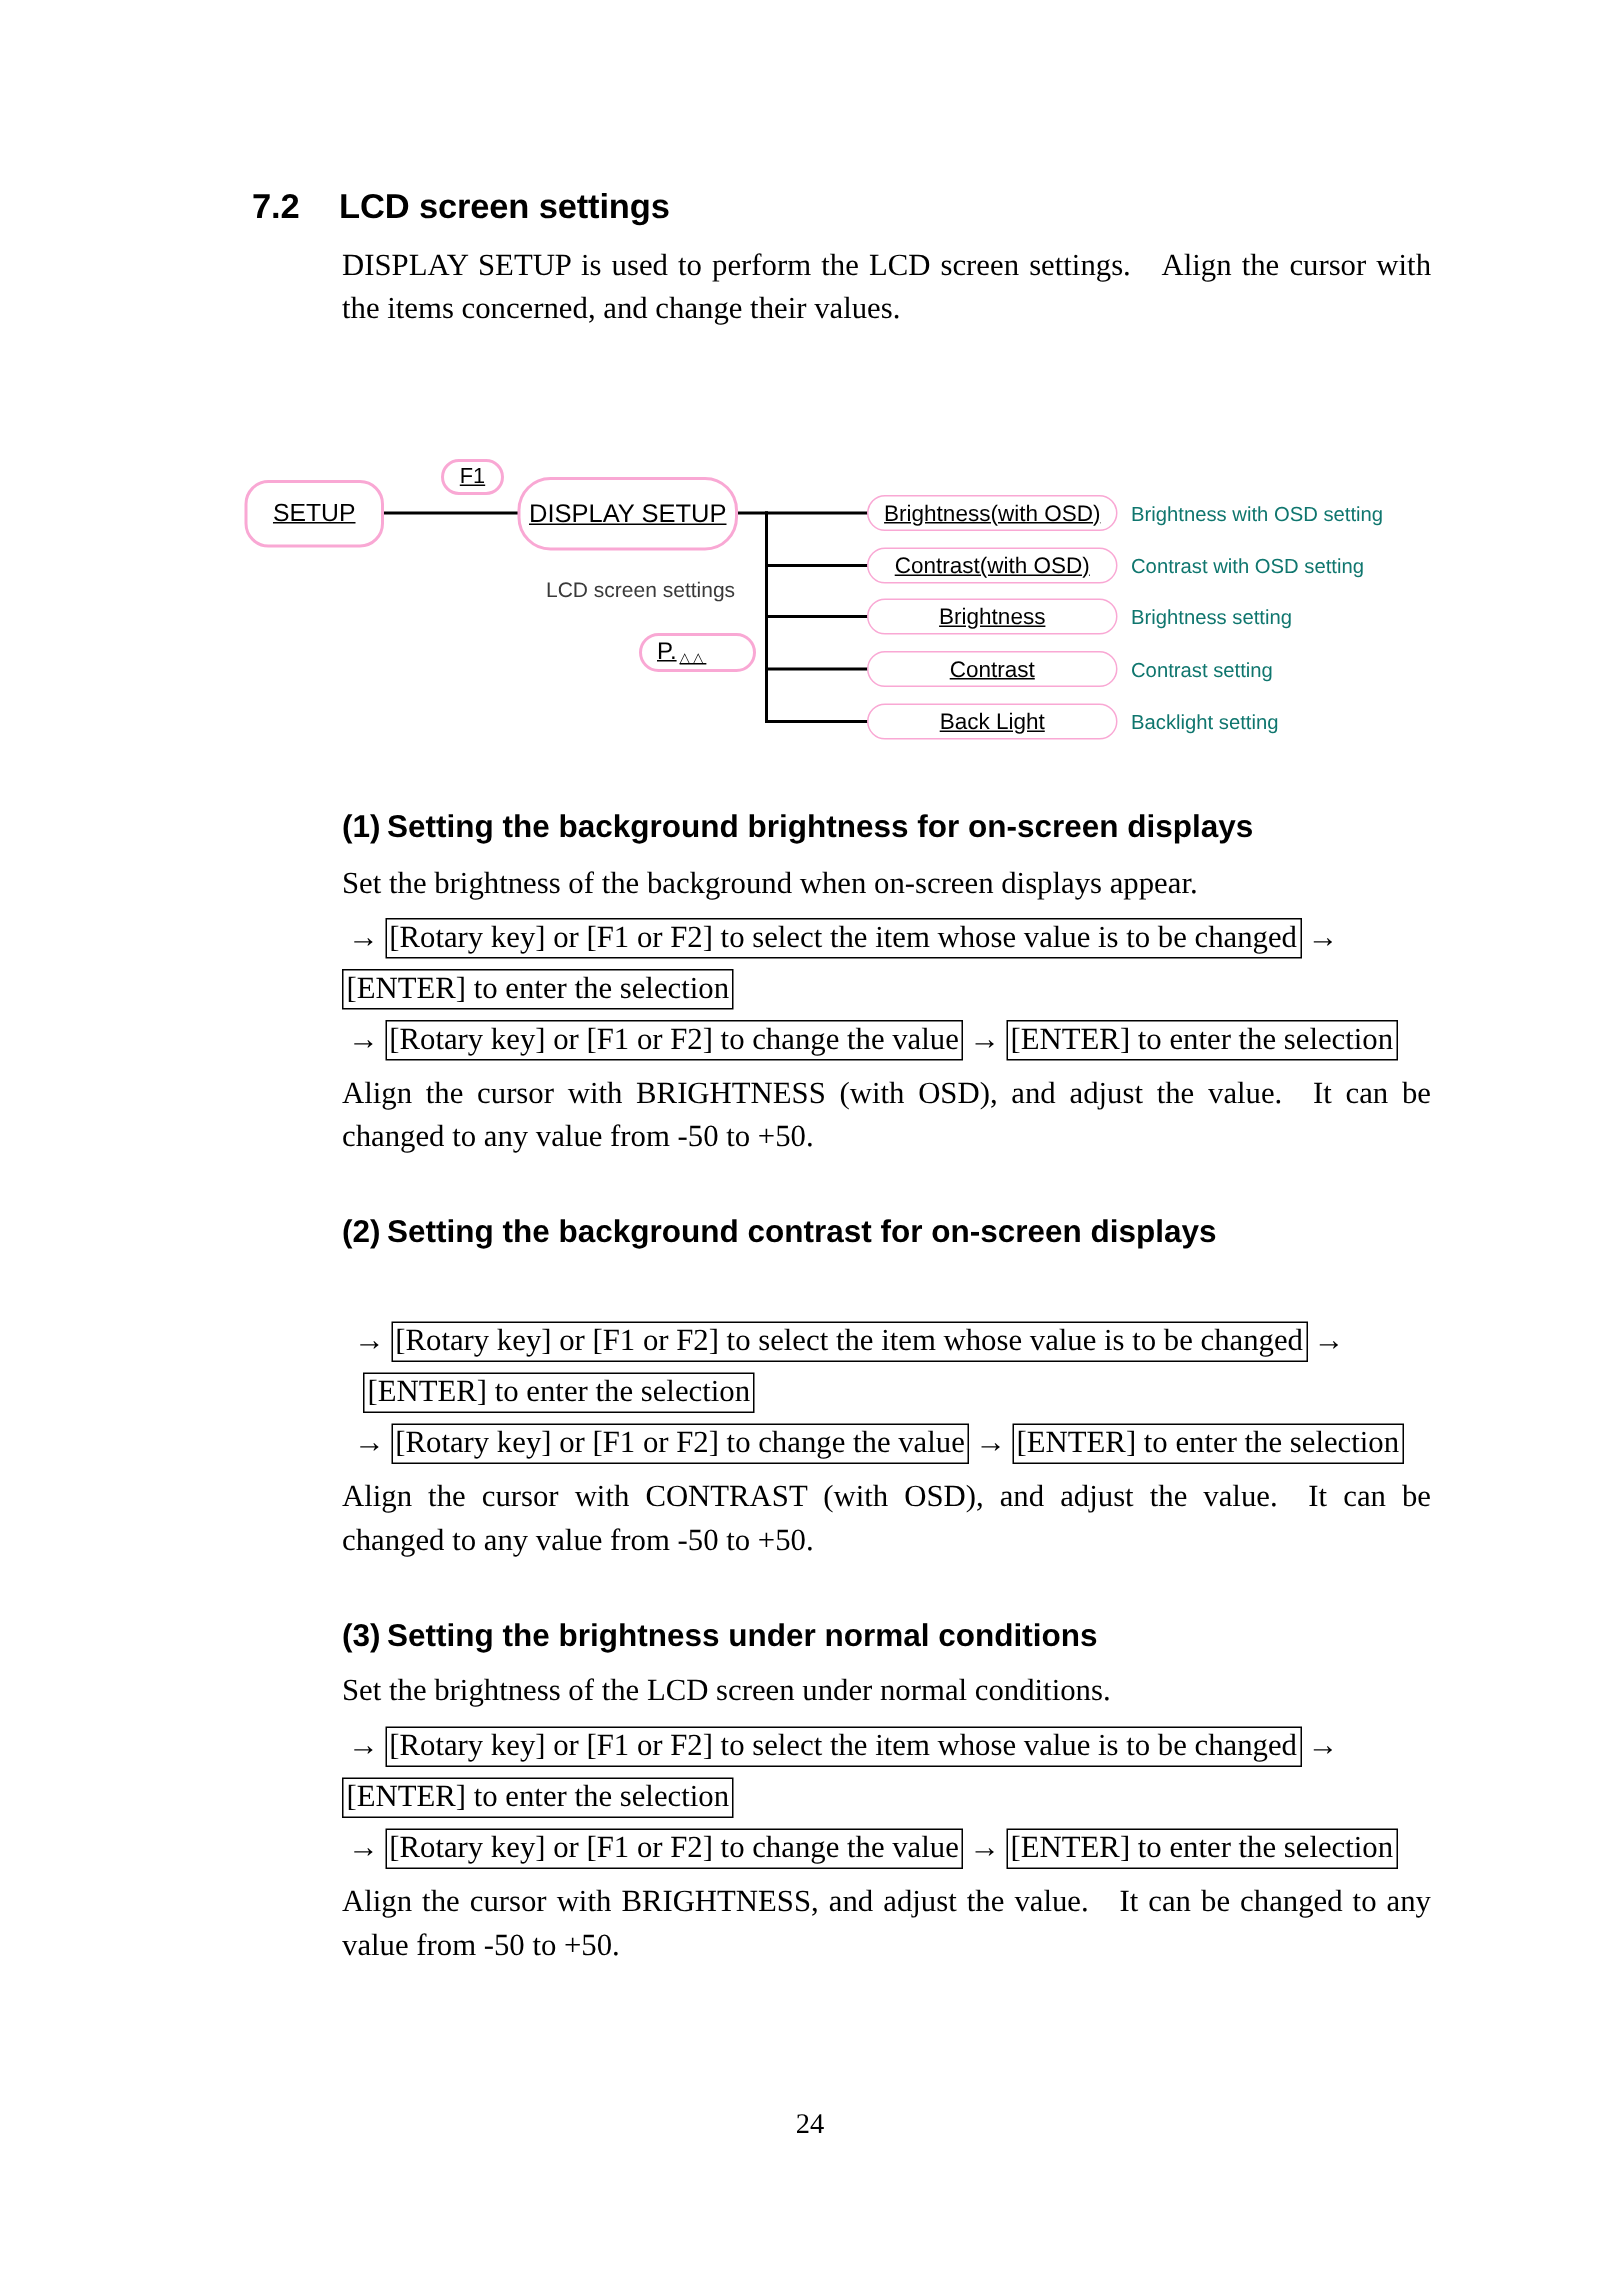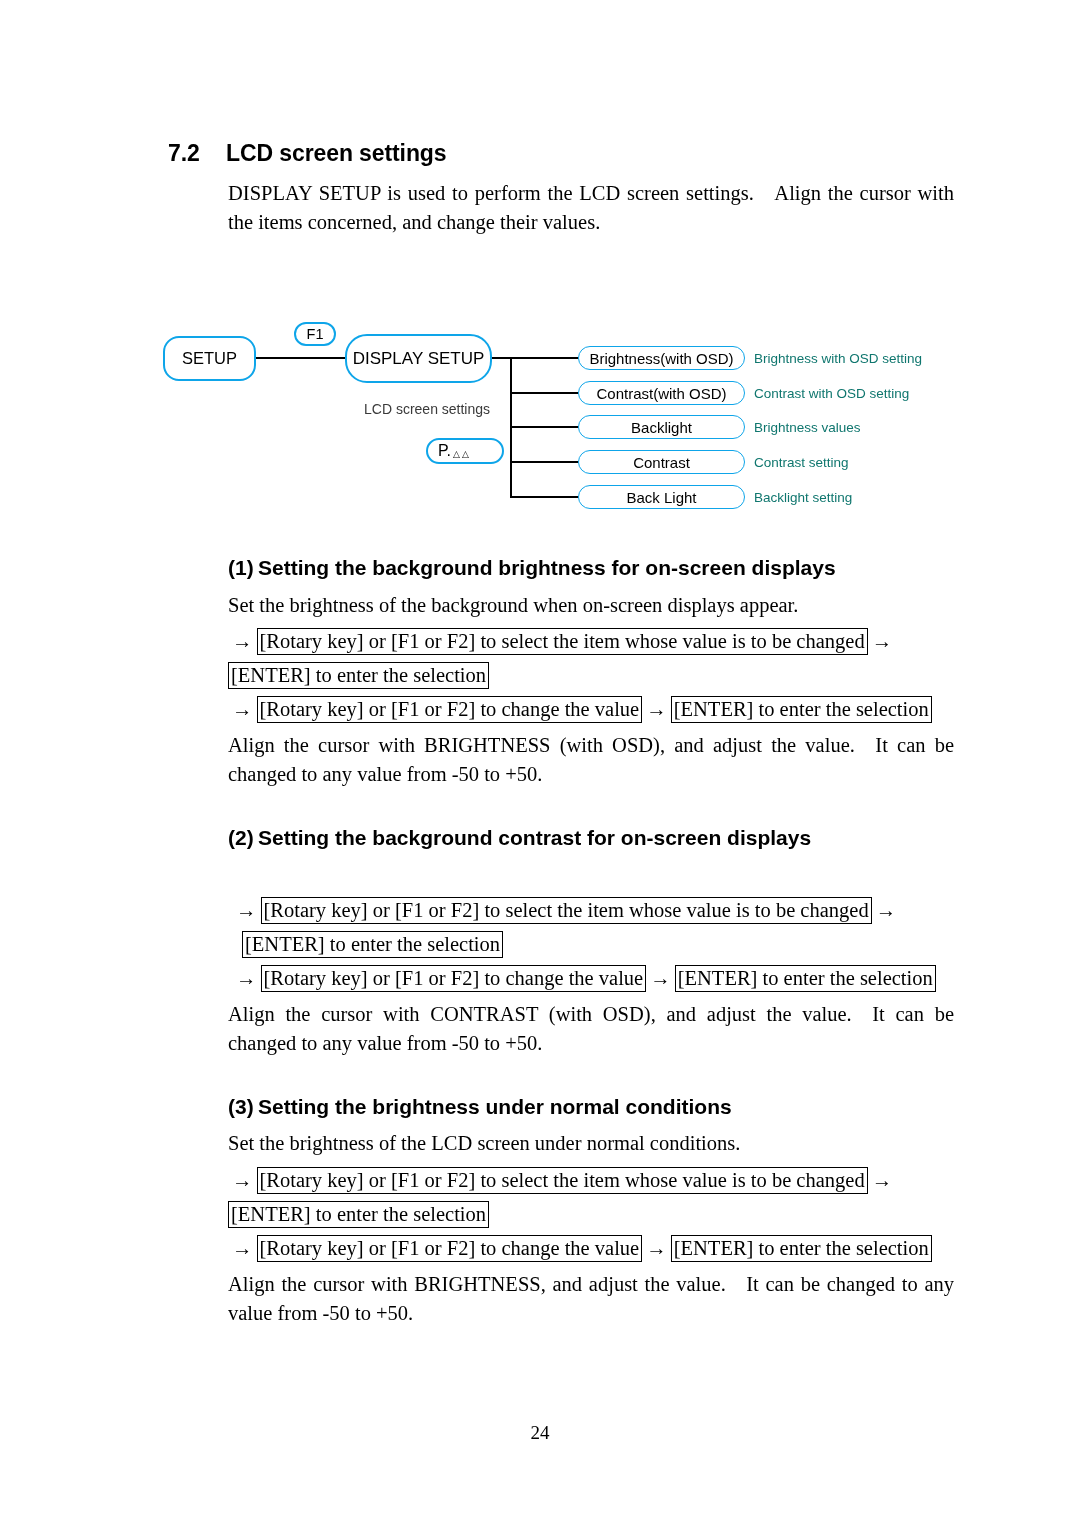--- a/index.html
+++ b/index.html
@@ -12,21 +12,20 @@
     height: 1528px;
     position: relative;
     font-family: "Liberation Serif", "DejaVu Serif", serif;
     color: #000000;
     overflow: hidden;
   }
 
   .page {
     position: absolute;
     inset: 0;
-    margin-top: 16px;
   }
 
   
   .sec-heading {
     position: absolute;
     left: 168px;
     top: 124px;
     font-family: "Liberation Sans", "DejaVu Sans", sans-serif;
     font-weight: bold;
     font-size: 23px;
@@ -67,28 +66,29 @@
   .diagram {
     position: absolute;
     left: 0;
     top: 0;
     width: 1080px;
     height: 1528px;
     pointer-events: none;
   }
   .node {
     position: absolute;
-    border: 2px solid #0ea5e9;
+    border: 2px solid #f9a8d4;
     background: #fff;
     display: flex;
     align-items: center;
     justify-content: center;
     font-family: "Liberation Sans", "DejaVu Sans", sans-serif;
     box-sizing: border-box;
     white-space: nowrap;
+    text-decoration: underline;
   }
   .node-setup {
     left: 163px; top: 320px; width: 93px; height: 45px;
     border-radius: 16px; font-size: 16.5px;
   }
   .node-display {
     left: 345px; top: 318px; width: 147px; height: 49px;
     border-radius: 22px; font-size: 17px;
   }
   .node-f1 {
@@ -212,27 +212,27 @@
 
     <div class="lcd-caption">LCD screen settings</div>
 
     <div class="node node-p">
       <span>P.</span>
         <span class="tri">△△</span>
     </div>
 
     <div class="node item-node item-1">Brightness(with OSD)</div>
     <div class="node item-node item-2">Contrast(with OSD)</div>
-    <div class="node item-node item-3">Backlight</div>
+    <div class="node item-node item-3">Brightness</div>
     <div class="node item-node item-4">Contrast</div>
     <div class="node item-node item-5">Back Light</div>
 
     <div class="item-desc desc-1">Brightness with OSD setting</div>
     <div class="item-desc desc-2">Contrast with OSD setting</div>
-    <div class="item-desc desc-3">Brightness values</div>
+    <div class="item-desc desc-3">Brightness setting</div>
     <div class="item-desc desc-4">Contrast setting</div>
     <div class="item-desc desc-5">Backlight setting</div>
   </div>
 
   <div class="sub-heading" style="left:228px; top:540px;">
     <span class="sn">(1)</span><span>Setting the background brightness for on-screen displays</span>
   </div>
   <div class="para" style="left:228px; top:575px;">Set the brightness of the background when on-screen displays appear.</div>
   <div class="steps" style="left:228px; top:608px;">
     <div class="step-line">

